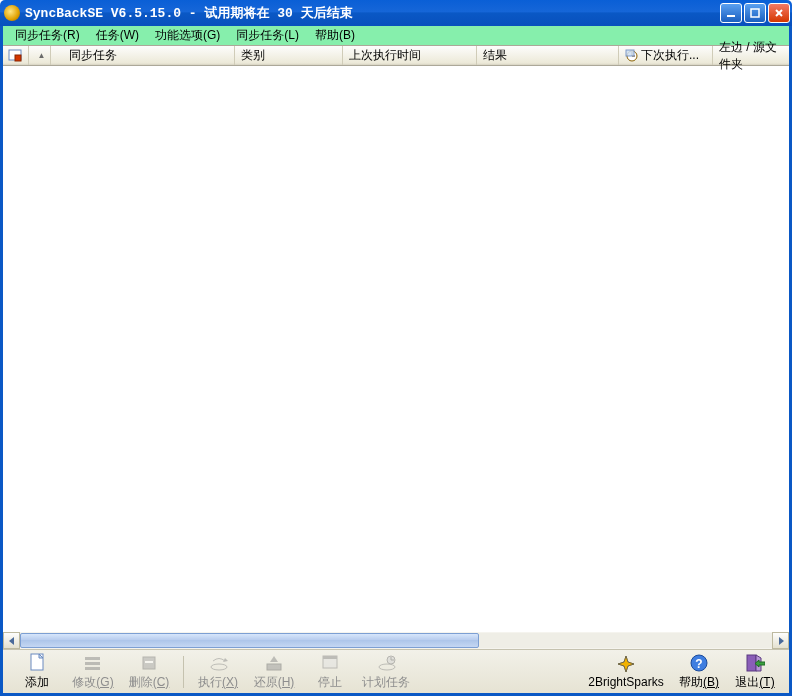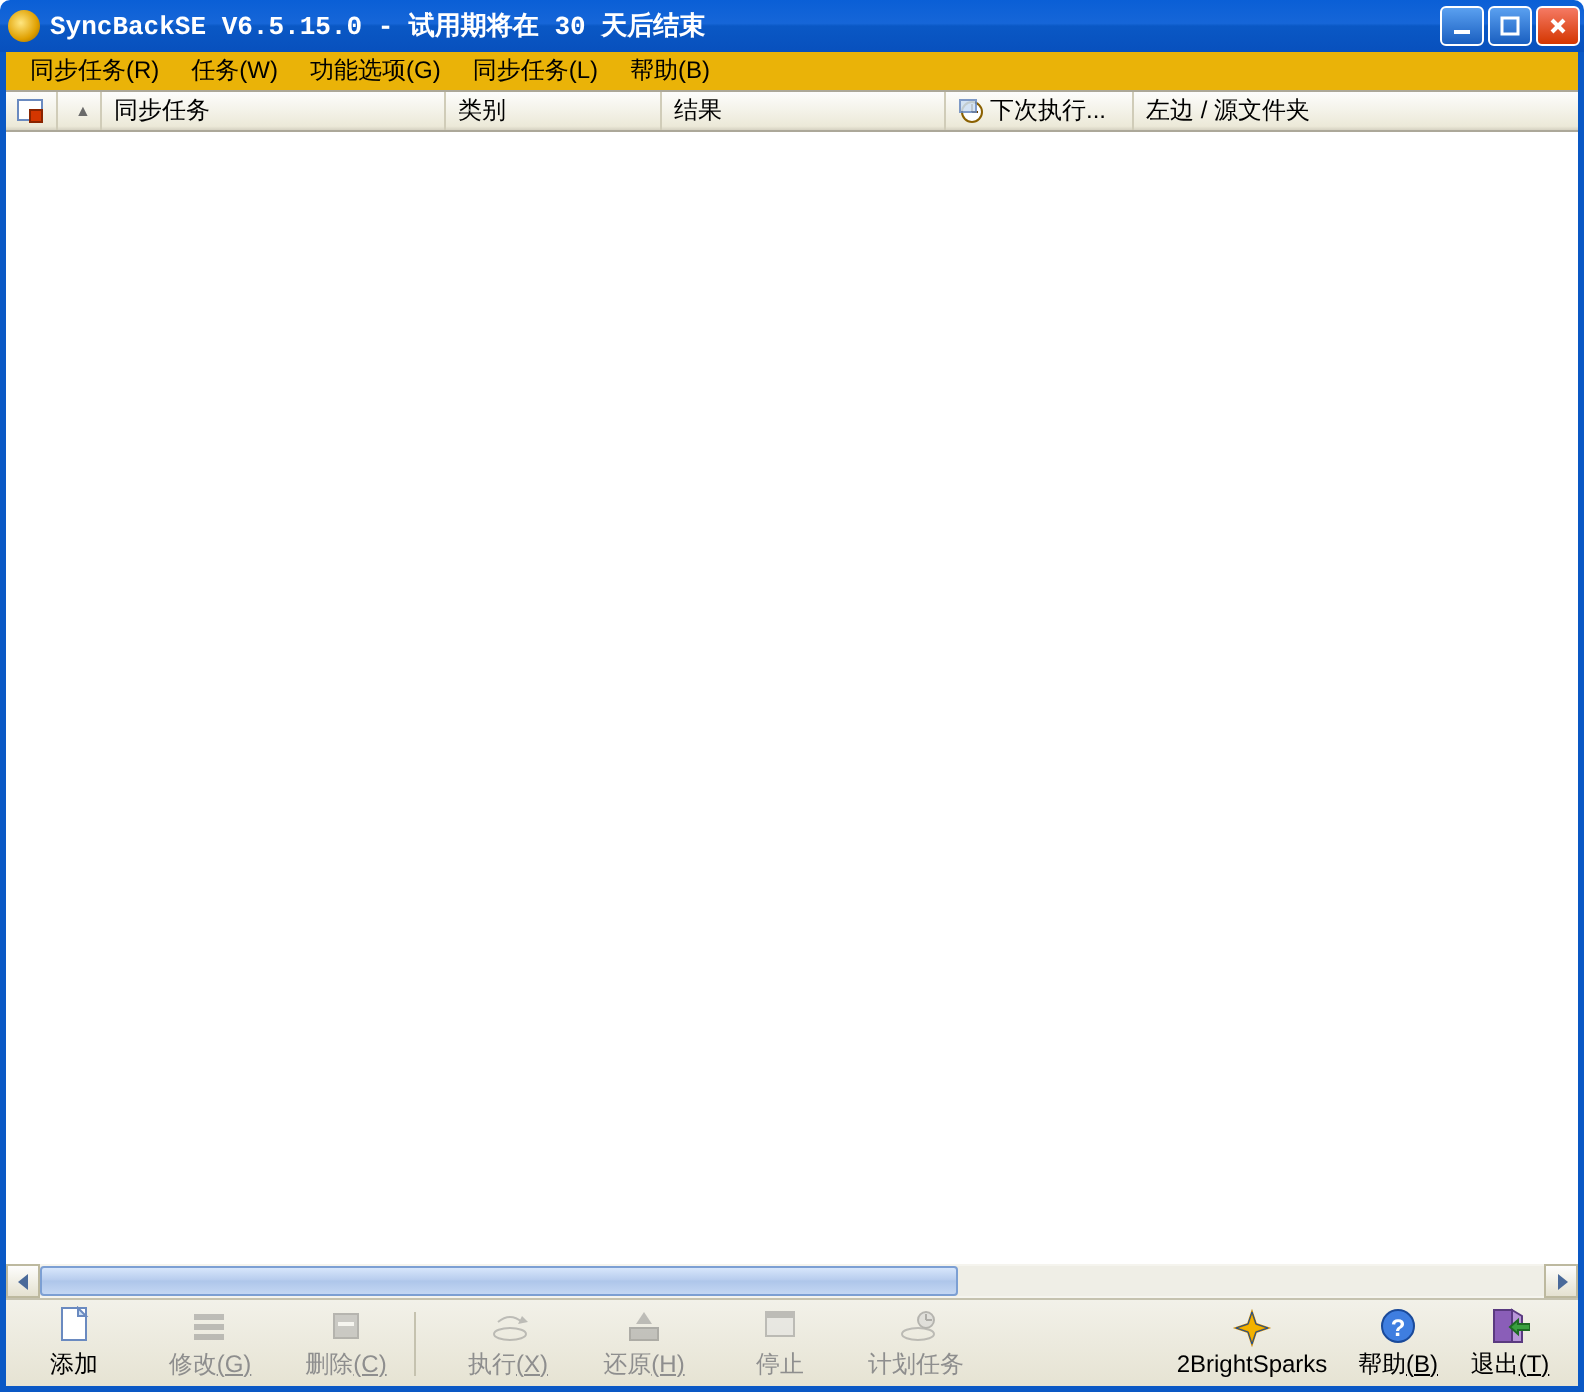--- a/index.html
+++ b/index.html
@@ -46,21 +46,21 @@
     border-right: 3px solid #0a58c5;
     border-bottom: 3px solid #0a58c5;
     height: calc(696px - 26px);
     background: #ece9d8;
     display: flex; flex-direction: column;
   }
   
   
   .menubar {
     height: 20px;
-    background: #eab308;
+    background: #86efac;
     display: flex;
     align-items: center;
     padding: 0 4px;
     border-bottom: 1px solid #aca899;
     color: #000;
   }
   .menu-item { padding: 2px 8px; cursor: default; }
 
   
   .list-header {
@@ -111,21 +111,21 @@
     border-top: 1px solid #c5c2af;
     display:flex;
     align-items:center;
     padding: 0 6px;
   }
   .tool-btn {
     display:flex; flex-direction:column; align-items:center; justify-content:center;
     width: 56px; height: 40px; color:#000; cursor:default;
     border-radius:3px;
   }
-  .tool-btn.disabled { color:#8e8e8e;margin-left:12px; }
+  .tool-btn.disabled { color:#8e8e8e; }
   .tool-btn .tb-icon { width:20px; height:20px; display:flex; align-items:center; justify-content:center; margin-bottom:1px; }
   .tool-btn .tb-label { font-size:12px; white-space:nowrap; }
   .tool-btn.company { width: 90px; }
   .spacer { flex:1; }
   .toolbar-sep { width:1px; height:32px; background:#c5c2af; margin: 0 6px; }
 </style>
 </head>
 <body>
 
 <div class="titlebar">
@@ -166,25 +166,28 @@
       <span class="hdr-icon">
         <svg width="14" height="14">
             <rect x="1" y="1" width="12" height="10" fill="#fff" stroke="#6a8ac0" stroke-width="1"></rect>
             <rect x="7" y="6" width="6" height="6" fill="#d43600" stroke="#8a2400"></rect>
           </svg>
       </span>
     </div>
     <div class="col" style="width:22px;justify-content:center;">
       <span class="sort">▲</span>
     </div>
-    <div class="col" style="width:172px;">
+    <div class="col" style="width:172px;margin-left:12px;">
       <span>同步任务</span>
     </div>
     <div class="col" style="width:108px;">
       <span>类别</span>
+    </div>
+    <div class="col" style="width:134px;">
+      <span>上次执行时间</span>
     </div>
     <div class="col" style="width:142px;">
       <span>结果</span>
     </div>
     <div class="col" style="width:94px;">
       <span class="hdr-icon">
         <svg width="14" height="14">
             <circle cx="7" cy="7" r="5" fill="#fff" stroke="#8a6000"></circle>
             <line x1="7" y1="7" x2="7" y2="3" stroke="#6a4000"></line>
             <line x1="7" y1="7" x2="10" y2="7" stroke="#6a4000"></line>

